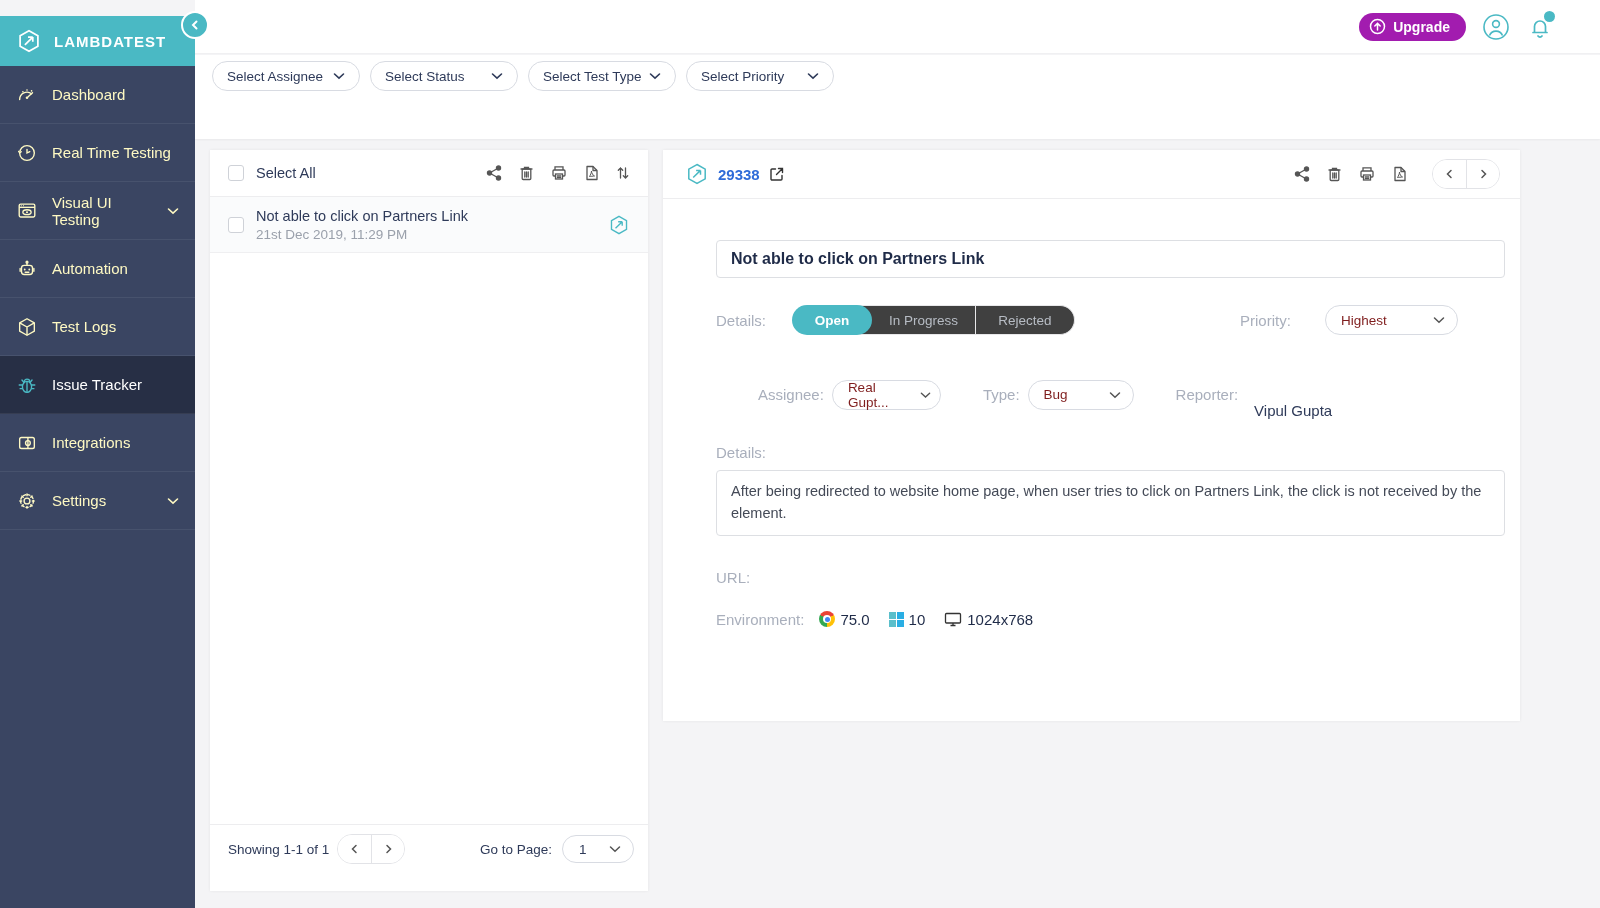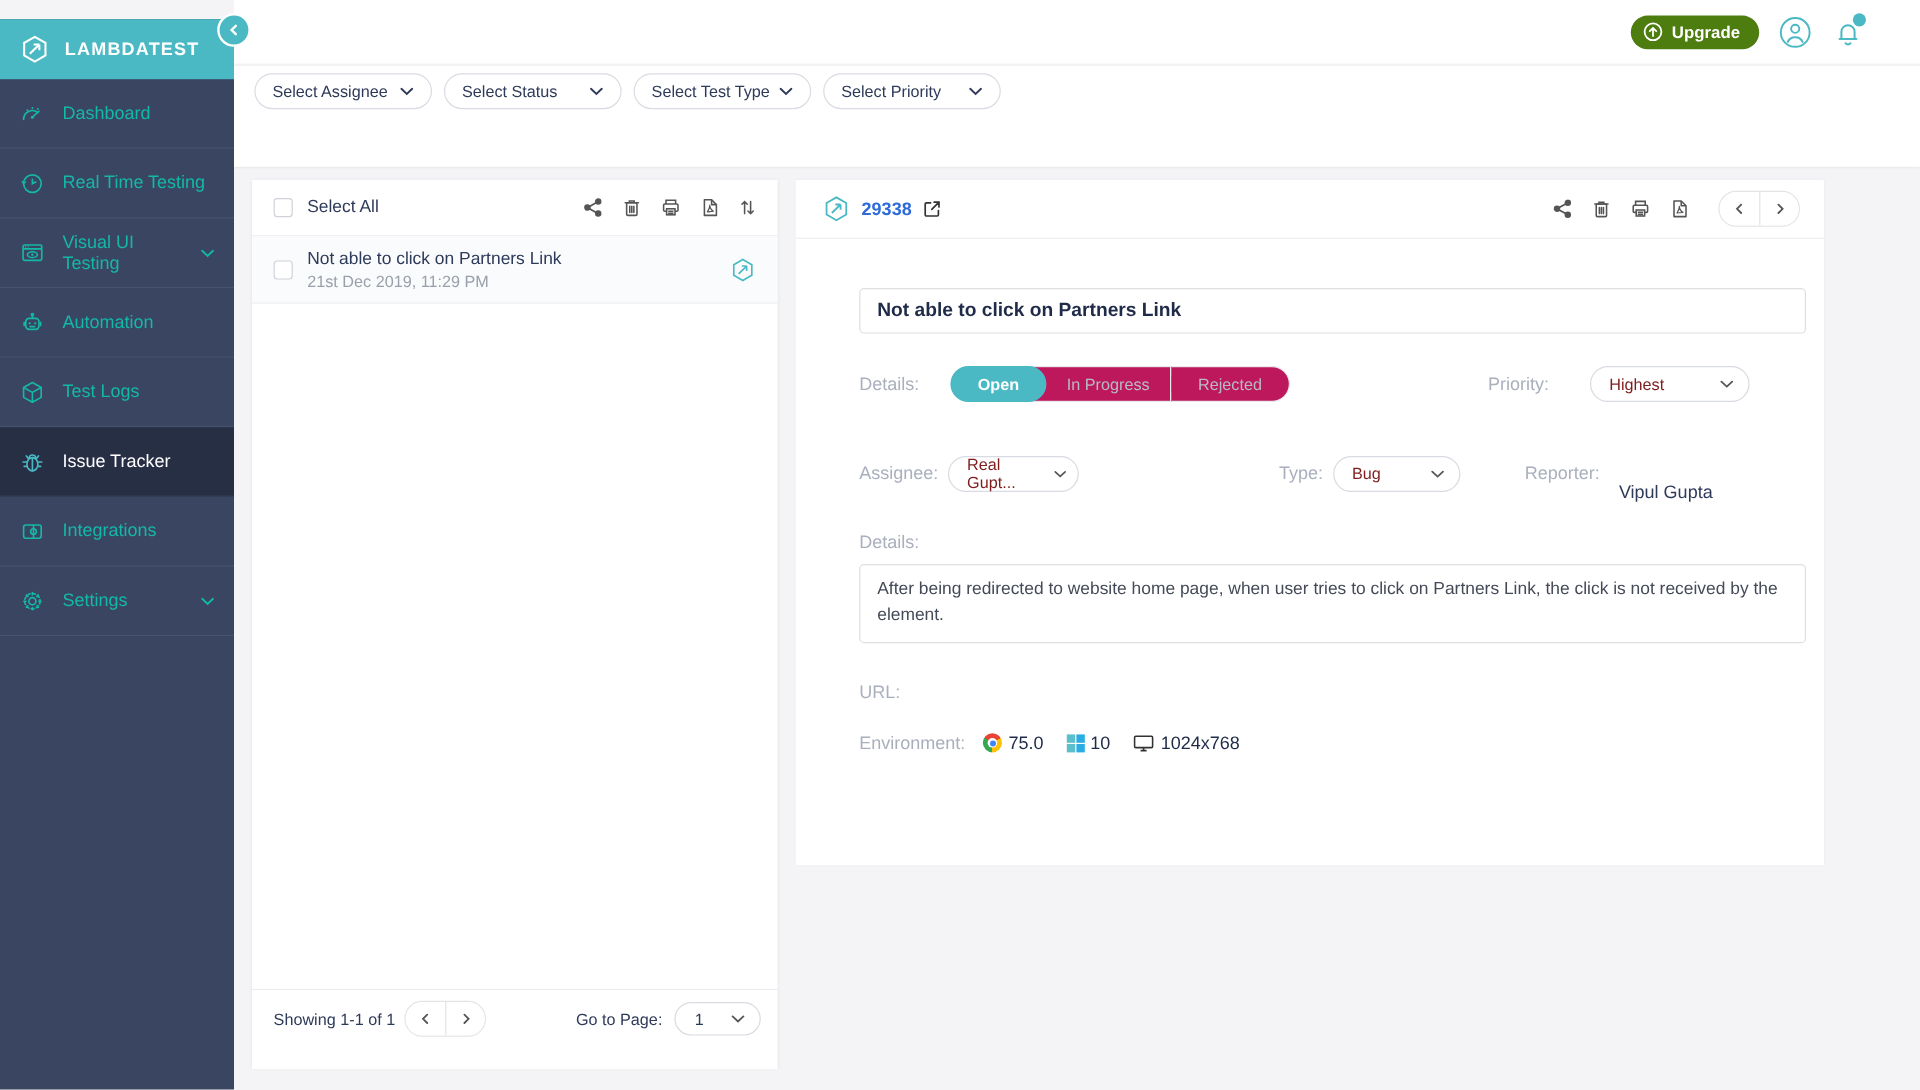--- a/index.html
+++ b/index.html
@@ -6,31 +6,31 @@
   html,body { width:1600px; height:908px; overflow:hidden; }
   body { font-family:"Liberation Sans", sans-serif; background:#F4F4F6; position:relative; color:#2E3A59; }
 
   
   .sidebar { position:absolute; left:0; top:16px; width:195px; height:908px; background:#3A4562; z-index:5; }
   .brand { height:50px; background:#4AB9C4; display:flex; align-items:center; padding-left:16px; gap:12px; }
   .brand-name { color:#fff; font-weight:bold; font-size:15px; letter-spacing:1px; }
   .collapse-btn { position:absolute; left:181px; top:11px; width:28px; height:28px; border-radius:50%;
     background:#4AB9C4; border:2px solid #fff; color:#fff; display:flex; align-items:center; justify-content:center; z-index:10; cursor:pointer; }
   .nav { }
-  .nav-item { height:58px; display:flex; align-items:center; padding:0 16px; gap:14px; color:#14b8a6;
+  .nav-item { height:58px; display:flex; align-items:center; padding:0 16px; gap:14px; color:#fef9c3;
     border-bottom:1px solid rgba(255,255,255,.07); font-size:15px; cursor:pointer; }
   .nav-item .nav-ico { width:22px; height:22px; flex:0 0 22px; display:flex; align-items:center; justify-content:center; }
   .nav-item.active { background:#272F45; color:#fff; }
   .nav-item.active .nav-ico { color:#4AB9C4; }
   .nav-chev { margin-left:auto; }
 
   
   .topbar { position:absolute; left:195px; top:0; width:1405px; height:54px; background:#fff; border-bottom:1px solid #F0F0F2;
     display:flex; align-items:center; justify-content:flex-end; padding-right:46px; gap:16px; z-index:4; }
-  .upgrade-btn { height:28px; background:#4d7c0f; border-radius:15px; color:#fff; display:flex; align-items:center;
+  .upgrade-btn { height:28px; background:#a21caf; border-radius:15px; color:#fff; display:flex; align-items:center;
     gap:7px; padding:0 16px 0 10px; font-size:14px; font-weight:bold; cursor:pointer; }
   .round-ico { color:#4AB9C4; display:flex; align-items:center; cursor:pointer; position:relative; }
 
   .filterbar { position:absolute; left:195px; top:55px; width:1405px; height:84px; background:#fff;
     box-shadow:0 1px 2px rgba(0,0,0,.05); display:flex; align-items:flex-start; padding:6px 0 0 17px; gap:10px; }
   .filter-pill { height:30px; border:1px solid #D8DBE2; border-radius:16px; background:#fff; display:flex; align-items:center;
     justify-content:space-between; padding:0 14px; font-size:13.5px; color:#2E3A59; width:148px; cursor:pointer; }
 
   
   .panel { background:#fff; position:absolute; top:150px; box-shadow:0 0 3px rgba(0,0,0,.07); }
@@ -65,32 +65,32 @@
   .detail-tools { margin-left:auto; display:flex; align-items:center; gap:17px; }
   .detail-body { padding:0 15px 0 53px; }
   .title-input { margin-top:41px; width:789px; height:38px; border:1px solid #DDDFE3; border-radius:4px;
     font-family:"Liberation Sans", sans-serif; font-weight:bold; font-size:16px; color:#1F2B48; padding:0 14px; outline:none; }
   .frow { display:flex; align-items:center; }
   .flabel { color:#A9AFBC; font-size:15px; }
   .row-status { margin-top:27px; }
   .row-status .flabel { width:76px; }
   .seg { display:flex; height:30px; border-radius:15px; }
   .seg-btn { display:flex; align-items:center; justify-content:center; font-size:13.5px; cursor:pointer;
-    background:#be185d; border:1px solid #E8E8EA; border-left:none; color:#B7BCC4; }
+    background:#404040; border:1px solid #E8E8EA; border-left:none; color:#B7BCC4; }
   .seg-open { width:80px; border-radius:15px; background:#4AB9C4; color:#fff; font-weight:bold; border:none; position:relative; z-index:1; }
   .seg-progress { width:104px; margin-left:-15px; padding-left:15px; width:119px; }
   .seg-rejected { width:99px; border-radius:0 15px 15px 0; }
   .priority-group { margin-left:auto; margin-right:47px; display:flex; align-items:center; gap:9px; }
   .dd { height:30px; border:1px solid #D8DBE2; border-radius:15px; background:#fff; display:flex; align-items:center;
     justify-content:space-between; padding:0 12px 0 15px; font-size:13.5px; color:#7f1d1d; cursor:pointer; }
   .dd-priority { width:133px; }
   .dd-assignee { width:109px; padding-right:9px; }
   .dd-type { width:106px; }
   .row-assign { margin-top:35px; }
-  .row-assign .flabel { margin-right:8px; }
+  .row-assign .flabel { margin-right:8px;margin-left:42px; }
   .type-label { margin-left:167px; }
   .reporter-label { margin-left:54px; }
   .reporter-value { margin-left:8px; font-size:15px; color:#2E3A59;margin-top:32px; }
   .details-label { margin-top:25px; }
   .details-box { margin-top:9px; width:789px; border:1px solid #DDDFE3; border-radius:4px; padding:10px 14px;
     font-size:14.5px; color:#444A57; line-height:1.5; }
   .url-label { margin-top:33px; }
   .env-row { margin-top:25px; display:flex; align-items:flex-start; gap:7px; font-size:15px; color:#1F2B48; }
   .env-row .flabel { margin-right:8px; }
   .env-group { display:flex; align-items:center; gap:5px; margin-right:12px; }

